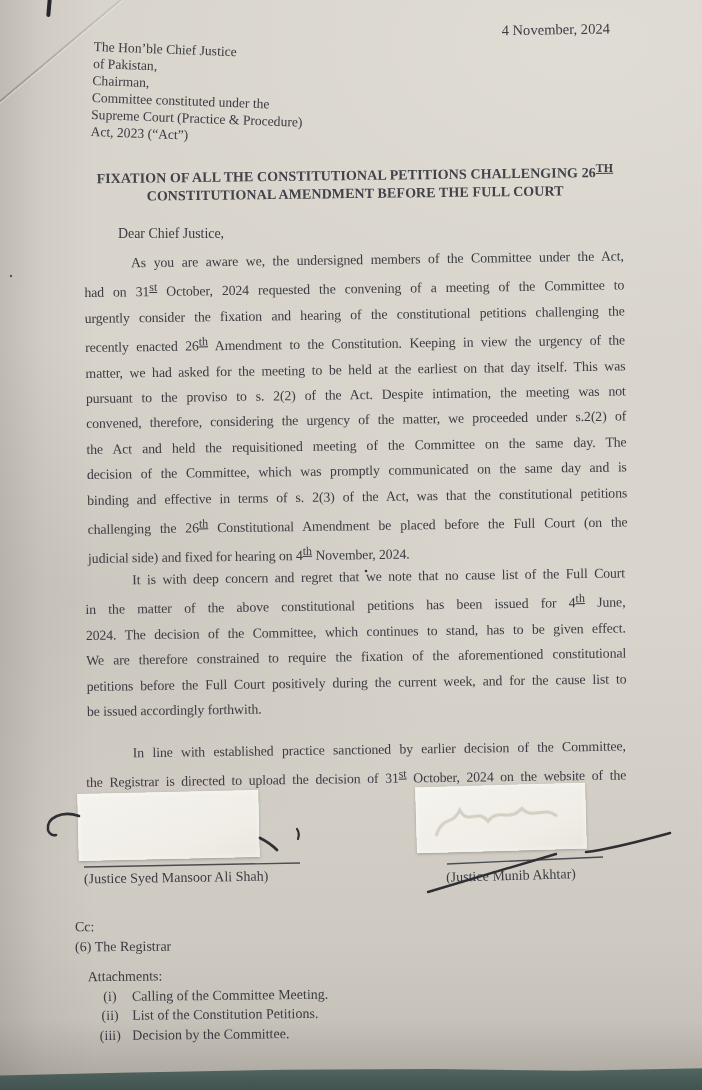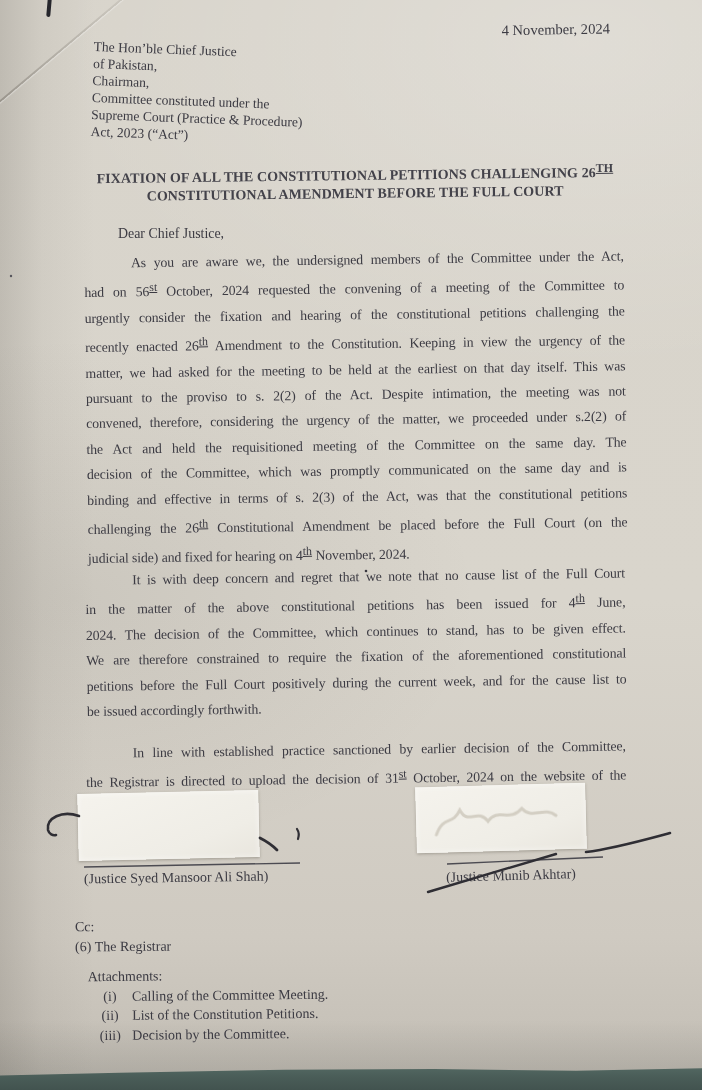--- a/index.html
+++ b/index.html
@@ -110,21 +110,21 @@
 
   <div class="abs subject">
     <div><span>FIXATION OF ALL THE CONSTITUTIONAL PETITIONS CHALLENGING 26</span><sup>TH</sup></div>
     <div>CONSTITUTIONAL AMENDMENT BEFORE THE FULL COURT</div>
   </div>
 
   <div class="abs salutation">Dear Chief Justice,</div>
 
   <div class="abs para p1">
     <div class="ln j ind">As you are aware we, the undersigned members of the Committee under the Act,</div>
-    <div class="ln j"><span>had on 56</span><sup>st</sup><span> October, 2024 requested the convening of a meeting of the Committee to</span></div>
+    <div class="ln j"><span>had on 31</span><sup>st</sup><span> October, 2024 requested the convening of a meeting of the Committee to</span></div>
     <div class="ln j">urgently consider the fixation and hearing of the constitutional petitions challenging the</div>
     <div class="ln j"><span>recently enacted 26</span><sup>th</sup><span> Amendment to the Constitution. Keeping in view the urgency of the</span></div>
     <div class="ln j">matter, we had asked for the meeting to be held at the earliest on that day itself. This was</div>
     <div class="ln j">pursuant to the proviso to s. 2(2) of the Act. Despite intimation, the meeting was not</div>
     <div class="ln j">convened, therefore, considering the urgency of the matter, we proceeded under s.2(2) of</div>
     <div class="ln j">the Act and held the requisitioned meeting of the Committee on the same day. The</div>
     <div class="ln j">decision of the Committee, which was promptly communicated on the same day and is</div>
     <div class="ln j">binding and effective in terms of s. 2(3) of the Act, was that the constitutional petitions</div>
     <div class="ln j"><span>challenging the 26</span><sup>th</sup><span> Constitutional Amendment be placed before the Full Court (on the</span></div>
     <div class="ln"><span>judicial side) and fixed for hearing on 4</span><sup>th</sup><span> November, 2024.</span></div>

